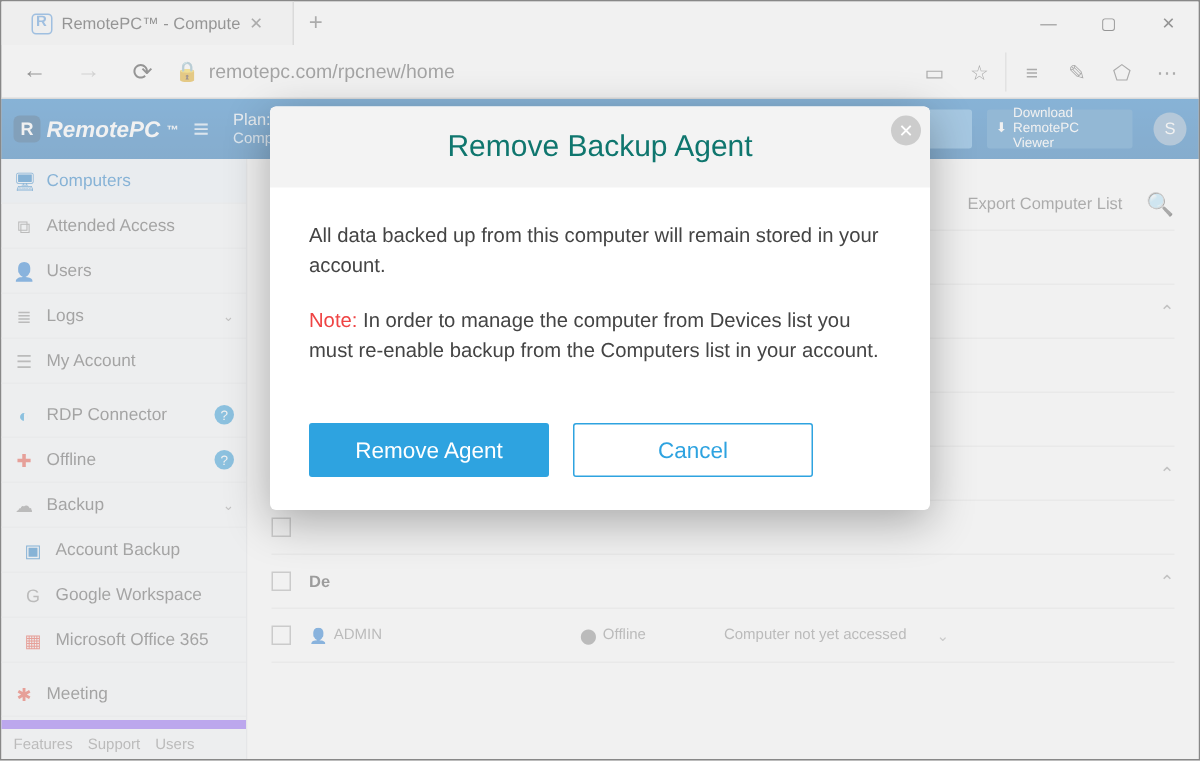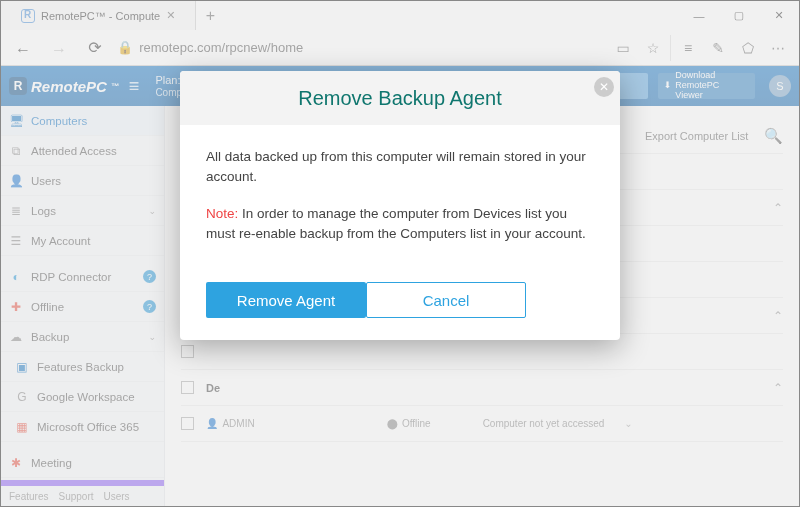--- a/index.html
+++ b/index.html
@@ -49,21 +49,21 @@
 .cb.checked::after{content:"✓";position:absolute;color:#fff;font-size:10px;left:1px;top:-2px}
 .grplabel{font-weight:600;color:#444}
 .collapse{margin-left:auto;color:#999;font-size:12px}
 .overlay{position:absolute;inset:0;background:rgba(230,230,230,.55);display:flex;align-items:flex-start;justify-content:center;padding-top:70px}
 .dialog{width:440px;background:#fff;border-radius:4px;box-shadow:0 8px 30px rgba(0,0,0,.3);position:relative}
 .dlg-head{height:54px;background:#f3f3f3;display:flex;align-items:center;justify-content:center;font-size:20px;color:#0f766e;border-radius:4px 4px 0 0}
 .dlg-close{position:absolute;top:6px;right:6px;width:20px;height:20px;border-radius:50%;background:#ccc;color:#fff;display:flex;align-items:center;justify-content:center;font-size:12px;cursor:pointer}
 .dlg-body{padding:22px 26px;font-size:13.5px;color:#444;line-height:1.5}
 .dlg-body p{margin-bottom:16px}
 .note{color:#ef4444}
-.dlg-actions{padding:0 26px 22px;display:flex;}
+.dlg-actions{padding:0 26px 22px;display:flex;gap:16px}
 .dlg-btn{height:36px;flex:0 0 auto;width:160px;display:flex;align-items:center;justify-content:center;font-size:15px;border-radius:2px;cursor:pointer}
 .dlg-btn.primary{background:#2ea3e0;color:#fff}
 .dlg-btn.secondary{background:#fff;border:1px solid #2ea3e0;color:#2ea3e0}
 </style>
 </head>
 <body>
 
 <div class="titlebar">
   <div class="tab">
     <span class="fav"></span>
@@ -153,21 +153,21 @@
         <span>Offline</span>
         <span class="q">?</span>
       </div>
     <div class="sbitem">
         <span class="ico">☁</span>
         <span>Backup</span>
         <span class="chev">⌄</span>
       </div>
     <div class="sbitem sbsub">
         <span class="ico" style="color:#1575c4">▣</span>
-        <span>Features Backup</span>
+        <span>Account Backup</span>
       </div>
     <div class="sbitem sbsub">
         <span class="ico">G</span>
         <span>Google Workspace</span>
       </div>
     <div class="sbitem sbsub">
         <span class="ico" style="color:#e74c3c">▦</span>
         <span>Microsoft Office 365</span>
       </div>
     <div style="height:6px"></div>

